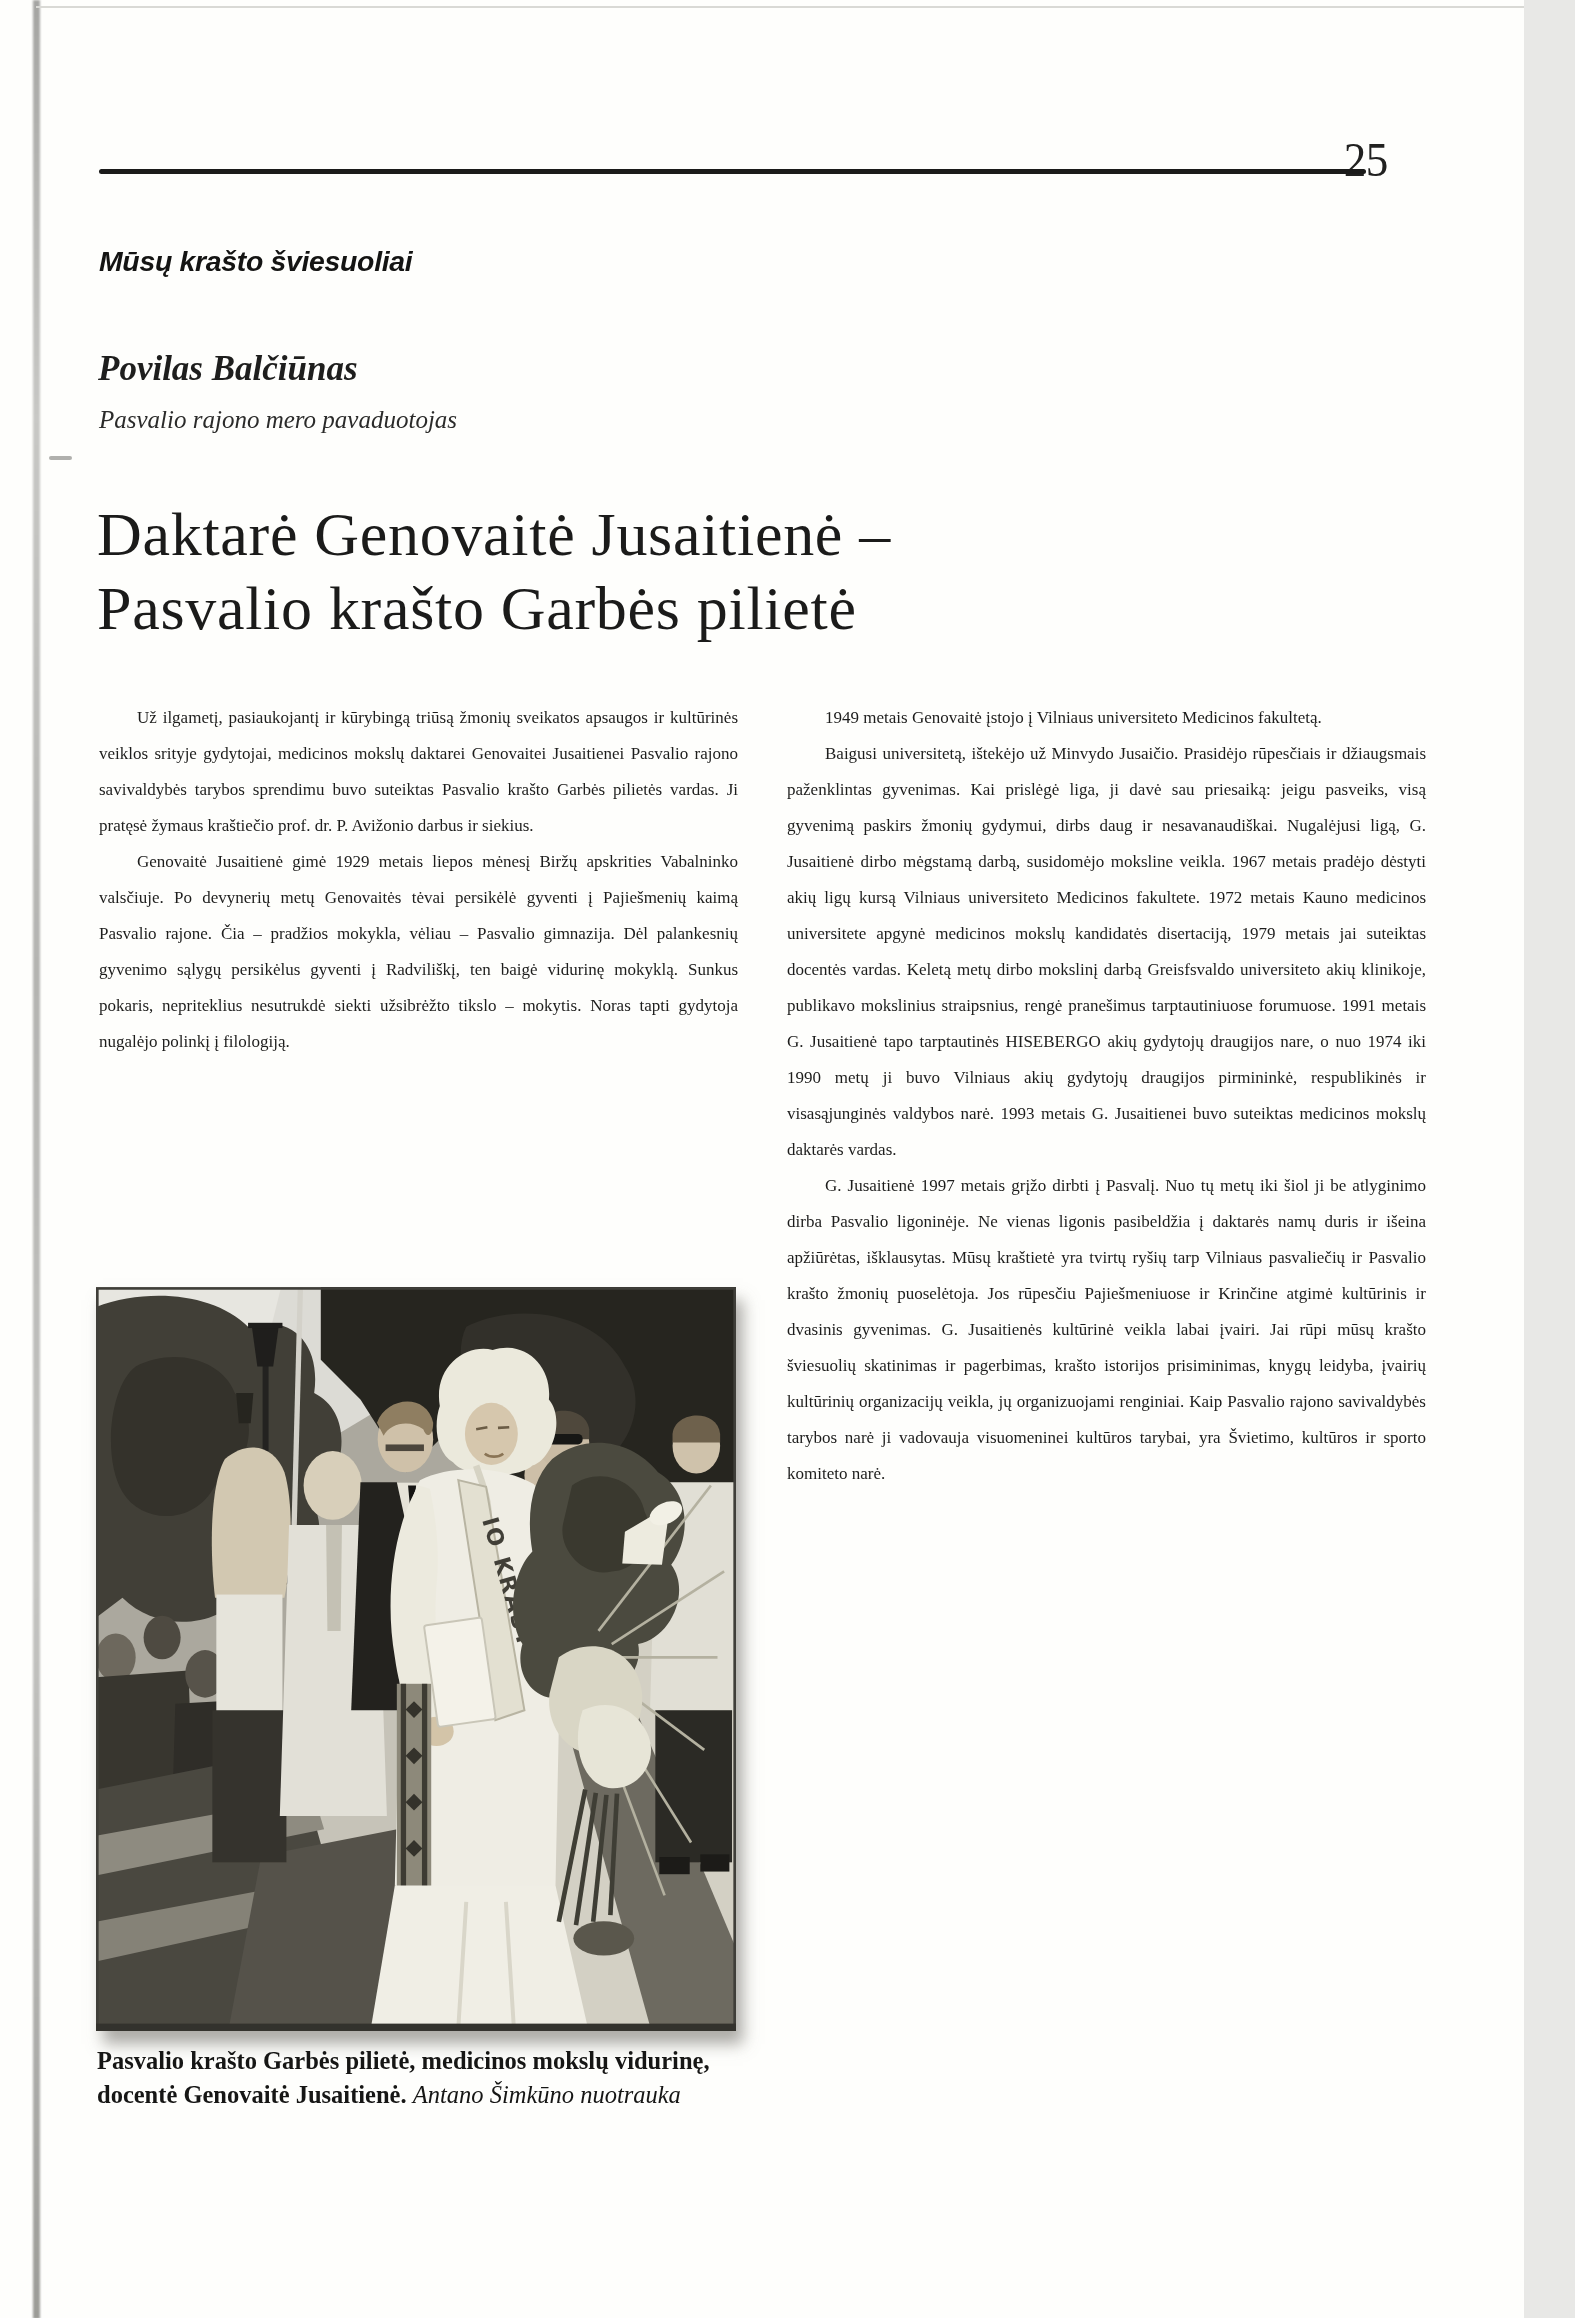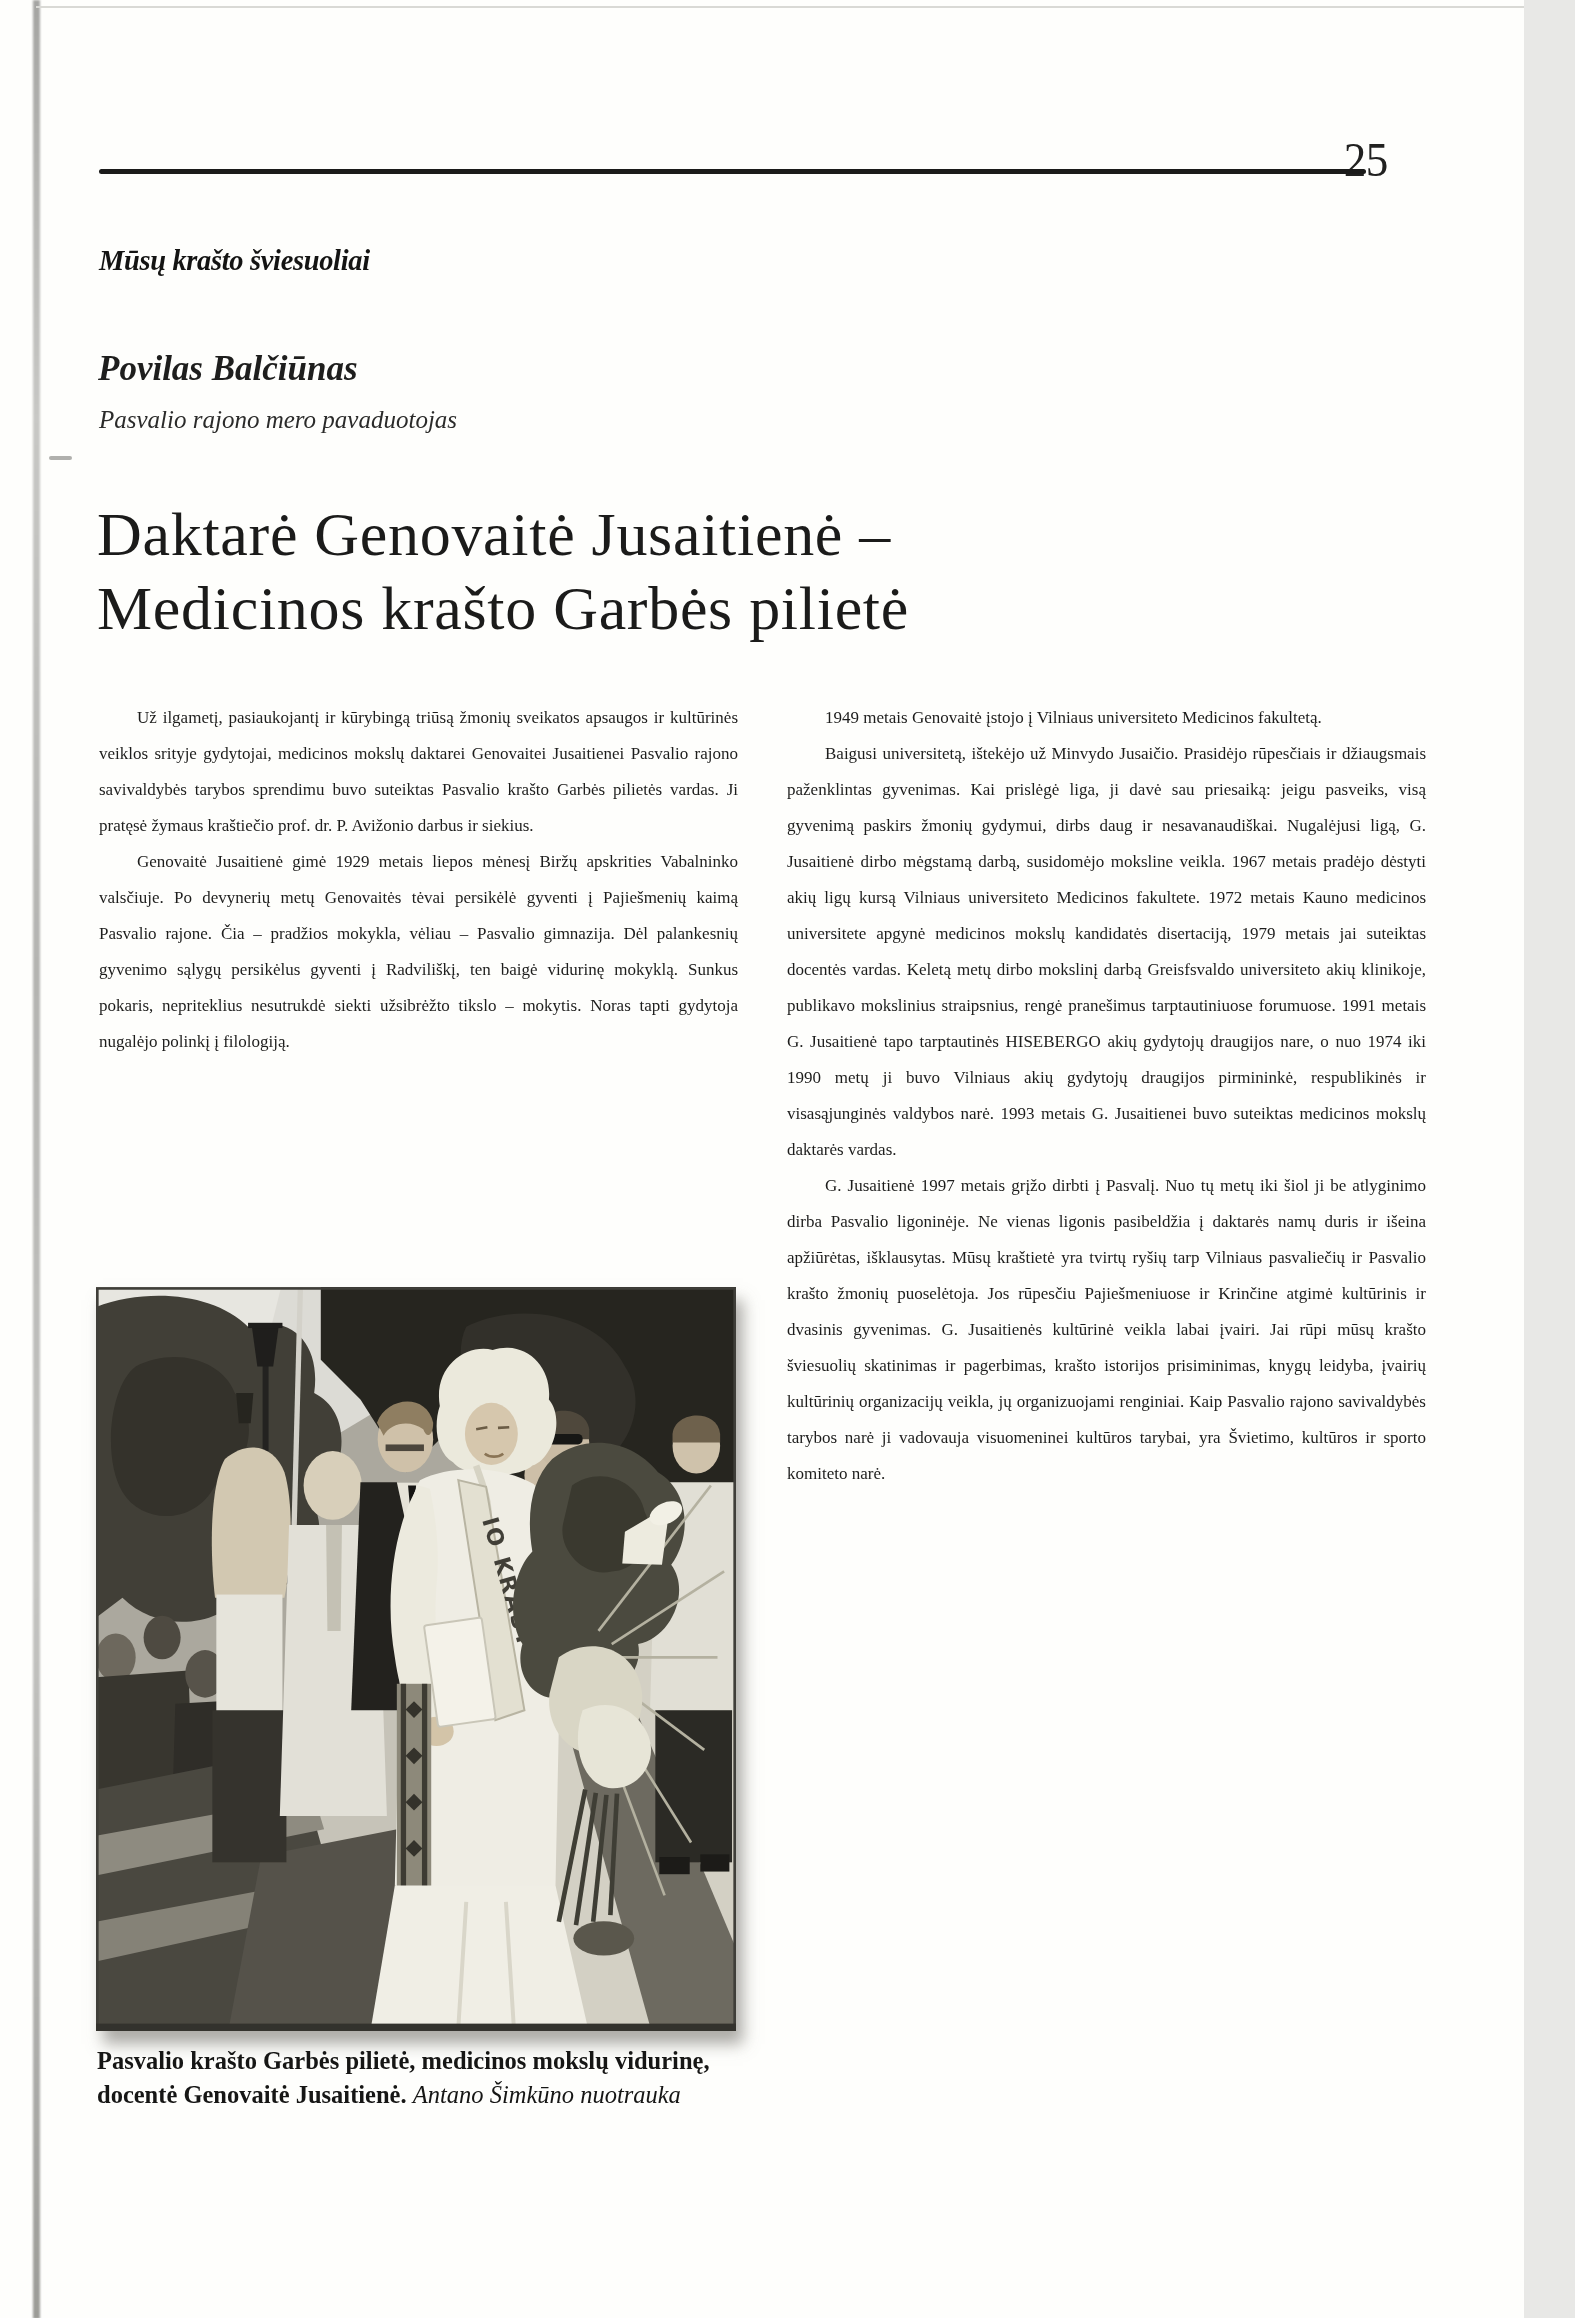--- a/index.html
+++ b/index.html
@@ -29,21 +29,21 @@
     position:absolute;right:136px;top:131px;
     font-size:49px;font-weight:400;color:#212120;
     letter-spacing:-0.7px;transform:scaleX(.92);transform-origin:right;
   }
   .header-rule{
     position:absolute;left:99px;top:169px;width:1267px;height:4.6px;
     background:#1b1b1a;border-radius:2.6px;
   }
   .section-header{
     position:absolute;left:99px;top:245px;
-    font-family:Liberation Serif, serif;
+    font-family:Liberation Sans, sans-serif;
     font-style:italic;font-weight:700;font-size:28.4px;
     letter-spacing:-0.3px;color:#141413;
   }
   .author-name{
     position:absolute;left:98px;top:349px;
     font-style:italic;font-weight:700;font-size:35px;color:#1e1e1d;
   }
   .author-role{
     position:absolute;left:99px;top:406px;
     font-style:italic;font-weight:400;font-size:25px;color:#2b2b2a;
@@ -86,21 +86,21 @@
   <div class="page-number">25</div>
   <div class="header-rule"></div>
 
   <div class="section-header">Mūsų krašto šviesuoliai</div>
 
   <div class="author-name">Povilas Balčiūnas</div>
   <div class="author-role">Pasvalio rajono mero pavaduotojas</div>
 
   <div class="article-title">
     <div>Daktarė Genovaitė Jusaitienė –</div>
-    <div>Medicinos krašto Garbės pilietė</div>
+    <div>Pasvalio krašto Garbės pilietė</div>
   </div>
 
   <div class="column col-left">
     <p>Už ilgametį, pasiaukojantį ir kūrybingą triūsą žmonių sveikatos apsaugos ir kultūrinės veiklos srityje gydytojai, medicinos mokslų daktarei Genovaitei Jusaitienei Pasvalio rajono savivaldybės tarybos sprendimu buvo suteiktas Pasvalio krašto Garbės pilietės vardas. Ji pratęsė žymaus kraštiečio prof. dr. P. Avižonio darbus ir siekius.</p>
     <p>Genovaitė Jusaitienė gimė 1929 metais liepos mėnesį Biržų apskrities Vabalninko valsčiuje. Po devynerių metų Genovaitės tėvai persikėlė gyventi į Pajiešmenių kaimą Pasvalio rajone. Čia – pradžios mokykla, vėliau – Pasvalio gimnazija. Dėl palankesnių gyvenimo sąlygų persikėlus gyventi į Radviliškį, ten baigė vidurinę mokyklą. Sunkus pokaris, nepriteklius nesutrukdė siekti užsibrėžto tikslo – mokytis. Noras tapti gydytoja nugalėjo polinkį į filologiją.</p>
   </div>
 
   <div class="column col-right">
     <p>1949 metais Genovaitė įstojo į Vilniaus universiteto Medicinos fakultetą.</p>
     <p>Baigusi universitetą, ištekėjo už Minvydo Jusaičio. Prasidėjo rūpesčiais ir džiaugsmais paženklintas gyvenimas. Kai prislėgė liga, ji davė sau priesaiką: jeigu pasveiks, visą gyvenimą paskirs žmonių gydymui, dirbs daug ir nesavanaudiškai. Nugalėjusi ligą, G. Jusaitienė dirbo mėgstamą darbą, susidomėjo moksline veikla. 1967 metais pradėjo dėstyti akių ligų kursą Vilniaus universiteto Medicinos fakultete. 1972 metais Kauno medicinos universitete apgynė medicinos mokslų kandidatės disertaciją, 1979 metais jai suteiktas docentės vardas. Keletą metų dirbo mokslinį darbą Greisfsvaldo universiteto akių klinikoje, publikavo mokslinius straipsnius, rengė pranešimus tarptautiniuose forumuose. 1991 metais G. Jusaitienė tapo tarptautinės HISEBERGO akių gydytojų draugijos nare, o nuo 1974 iki 1990 metų ji buvo Vilniaus akių gydytojų draugijos pirmininkė, respublikinės ir visasąjunginės valdybos narė. 1993 metais G. Jusaitienei buvo suteiktas medicinos mokslų daktarės vardas.</p>

